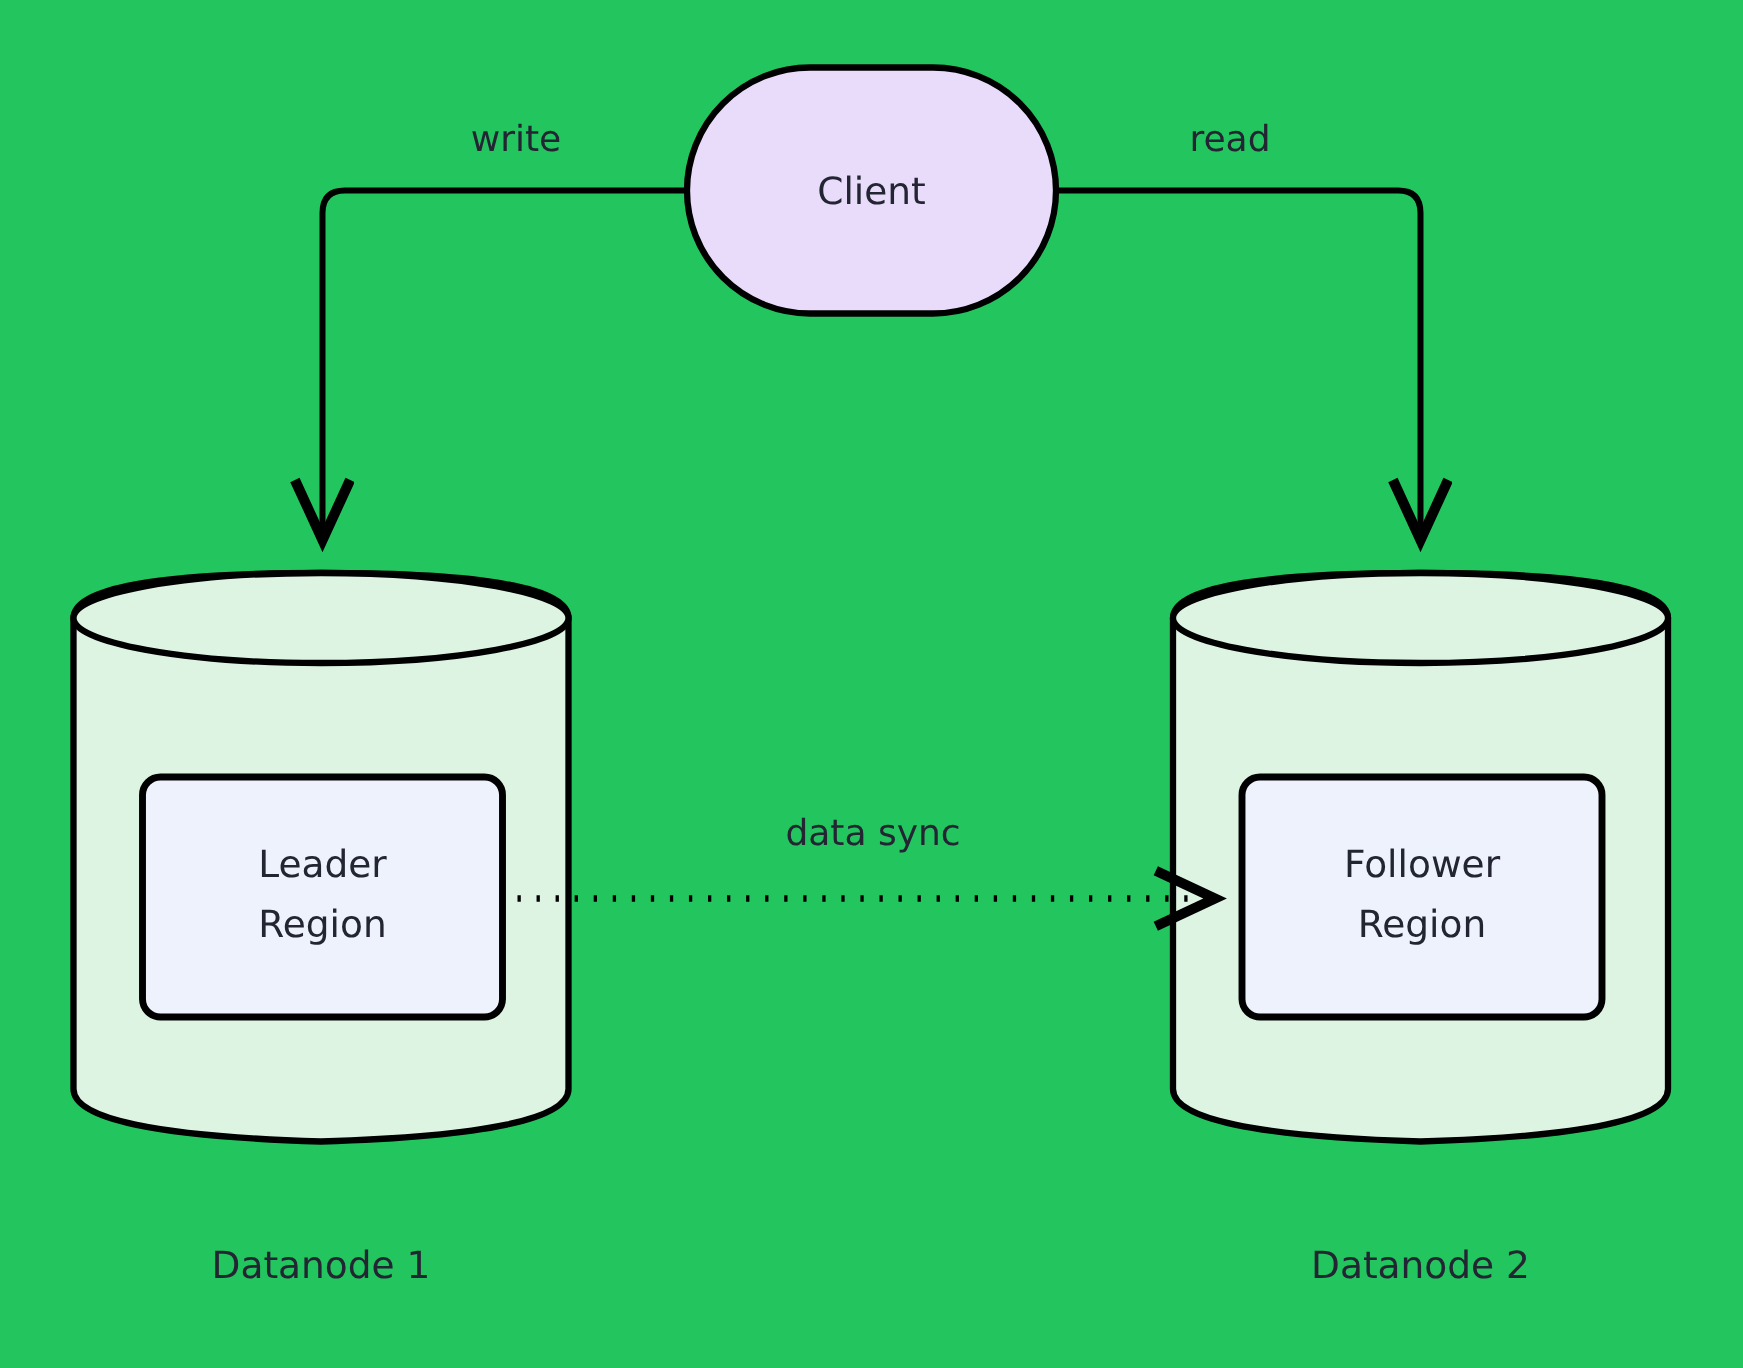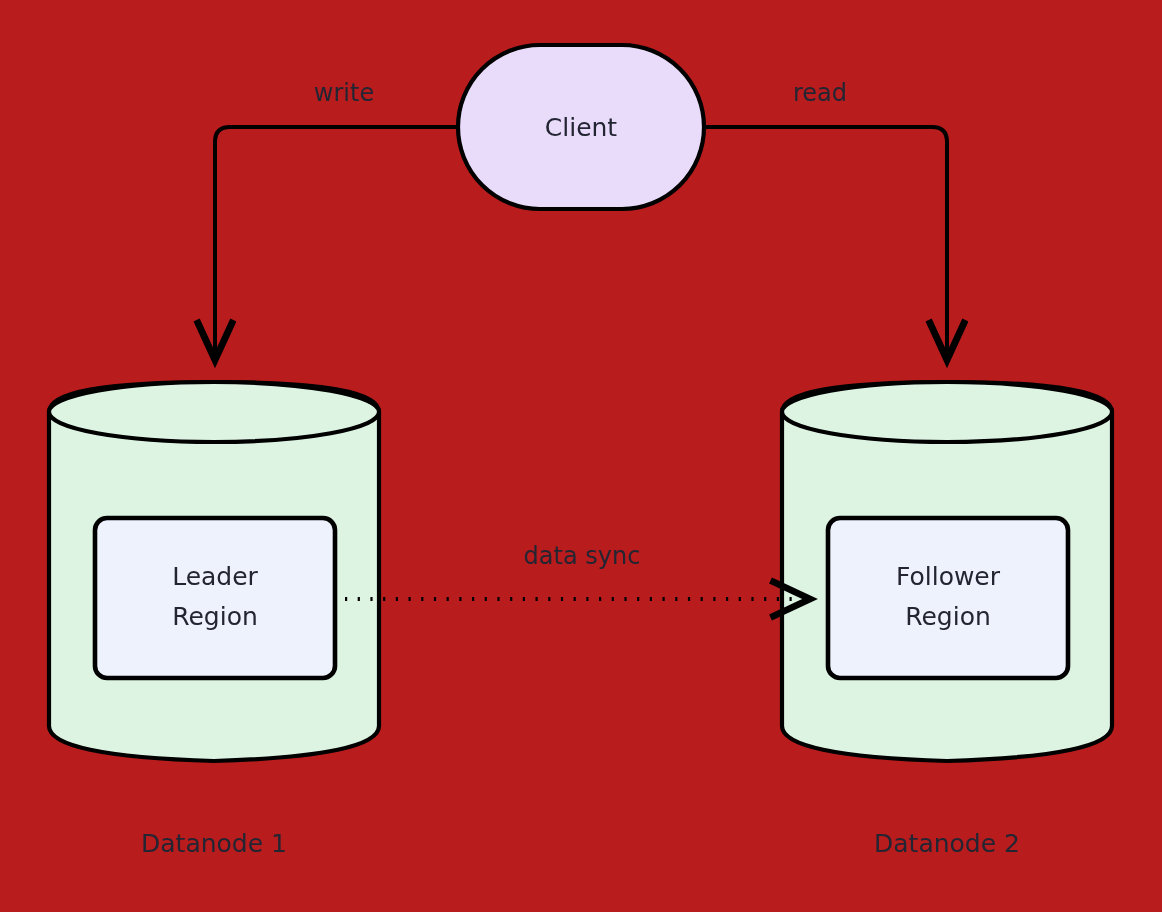--- a/index.html
+++ b/index.html
@@ -7,21 +7,21 @@
     padding: 0;
     background: #ffffff;
   }
   body {
     font-family: "DejaVu Sans", "Liberation Sans", sans-serif;
   }
   #canvas {
     position: relative;
     width: 1162px;
     height: 912px;
-    background: #b91c1c;
+    background: #22c55e;
     overflow: hidden;
   }
   svg#diagram {
     position: absolute;
     top: 0;
     left: 0;
     width: 1162px;
     height: 912px;
   }
   .node-label {

